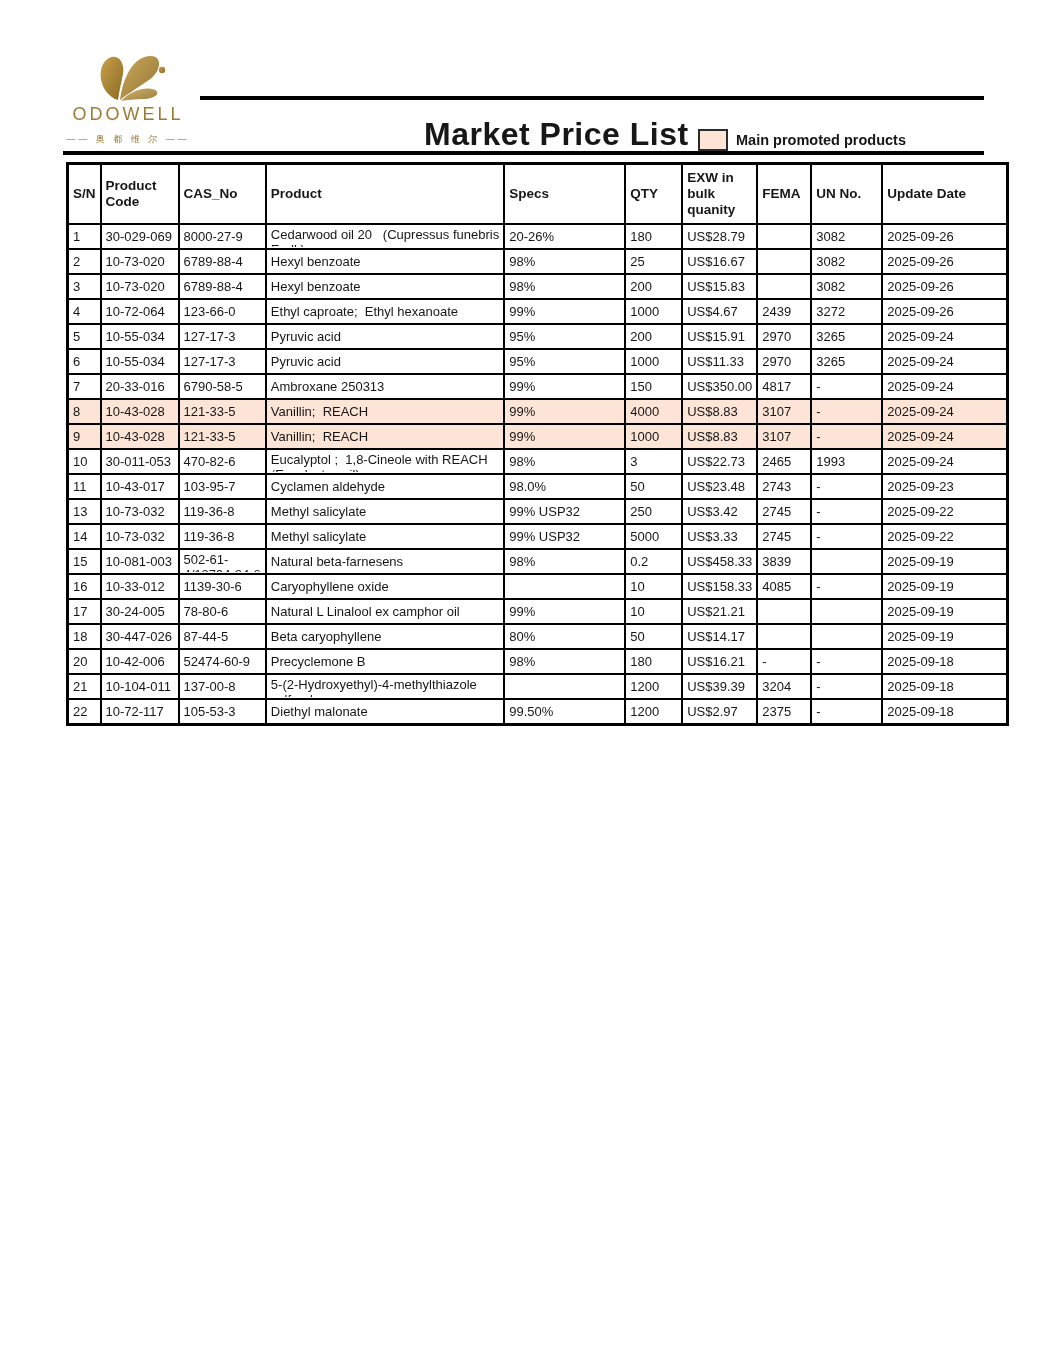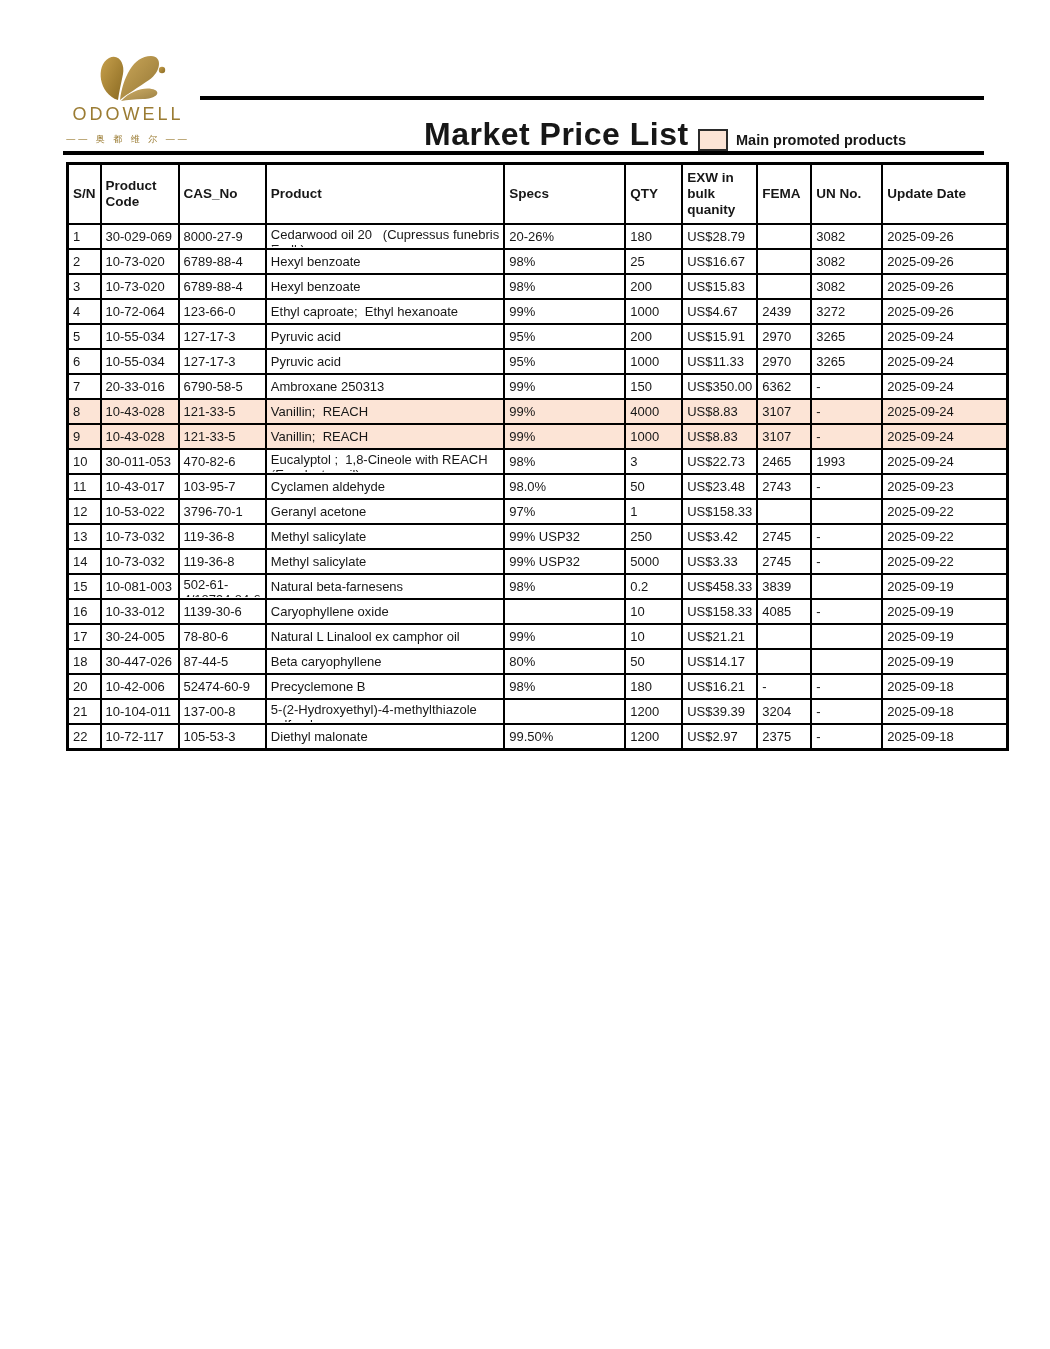--- a/index.html
+++ b/index.html
@@ -167,21 +167,21 @@
           <td>2025-09-24</td>
         </tr>
         <tr>
           <td>7</td>
           <td>20-33-016</td>
           <td>6790-58-5</td>
           <td>Ambroxane 250313</td>
           <td>99%</td>
           <td>150</td>
           <td>US$350.00</td>
-          <td>6362</td>
+          <td>4817</td>
           <td>-</td>
           <td>2025-09-24</td>
         </tr>
         <tr class="hl">
           <td>8</td>
           <td>10-43-028</td>
           <td>121-33-5</td>
           <td>Vanillin;  REACH</td>
           <td>99%</td>
           <td>4000</td>
@@ -220,32 +220,20 @@
           <td>103-95-7</td>
           <td>Cyclamen aldehyde</td>
           <td>98.0%</td>
           <td>50</td>
           <td>US$23.48</td>
           <td>2743</td>
           <td>-</td>
           <td>2025-09-23</td>
         </tr>
         <tr>
-          <td>12</td>
-          <td>10-53-022</td>
-          <td>3796-70-1</td>
-          <td>Geranyl acetone</td>
-          <td>97%</td>
-          <td>1</td>
-          <td>US$158.33</td>
-          <td></td>
-          <td></td>
-          <td>2025-09-22</td>
-        </tr>
-        <tr>
           <td>13</td>
           <td>10-73-032</td>
           <td>119-36-8</td>
           <td>Methyl salicylate</td>
           <td>99% USP32</td>
           <td>250</td>
           <td>US$3.42</td>
           <td>2745</td>
           <td>-</td>
           <td>2025-09-22</td>

